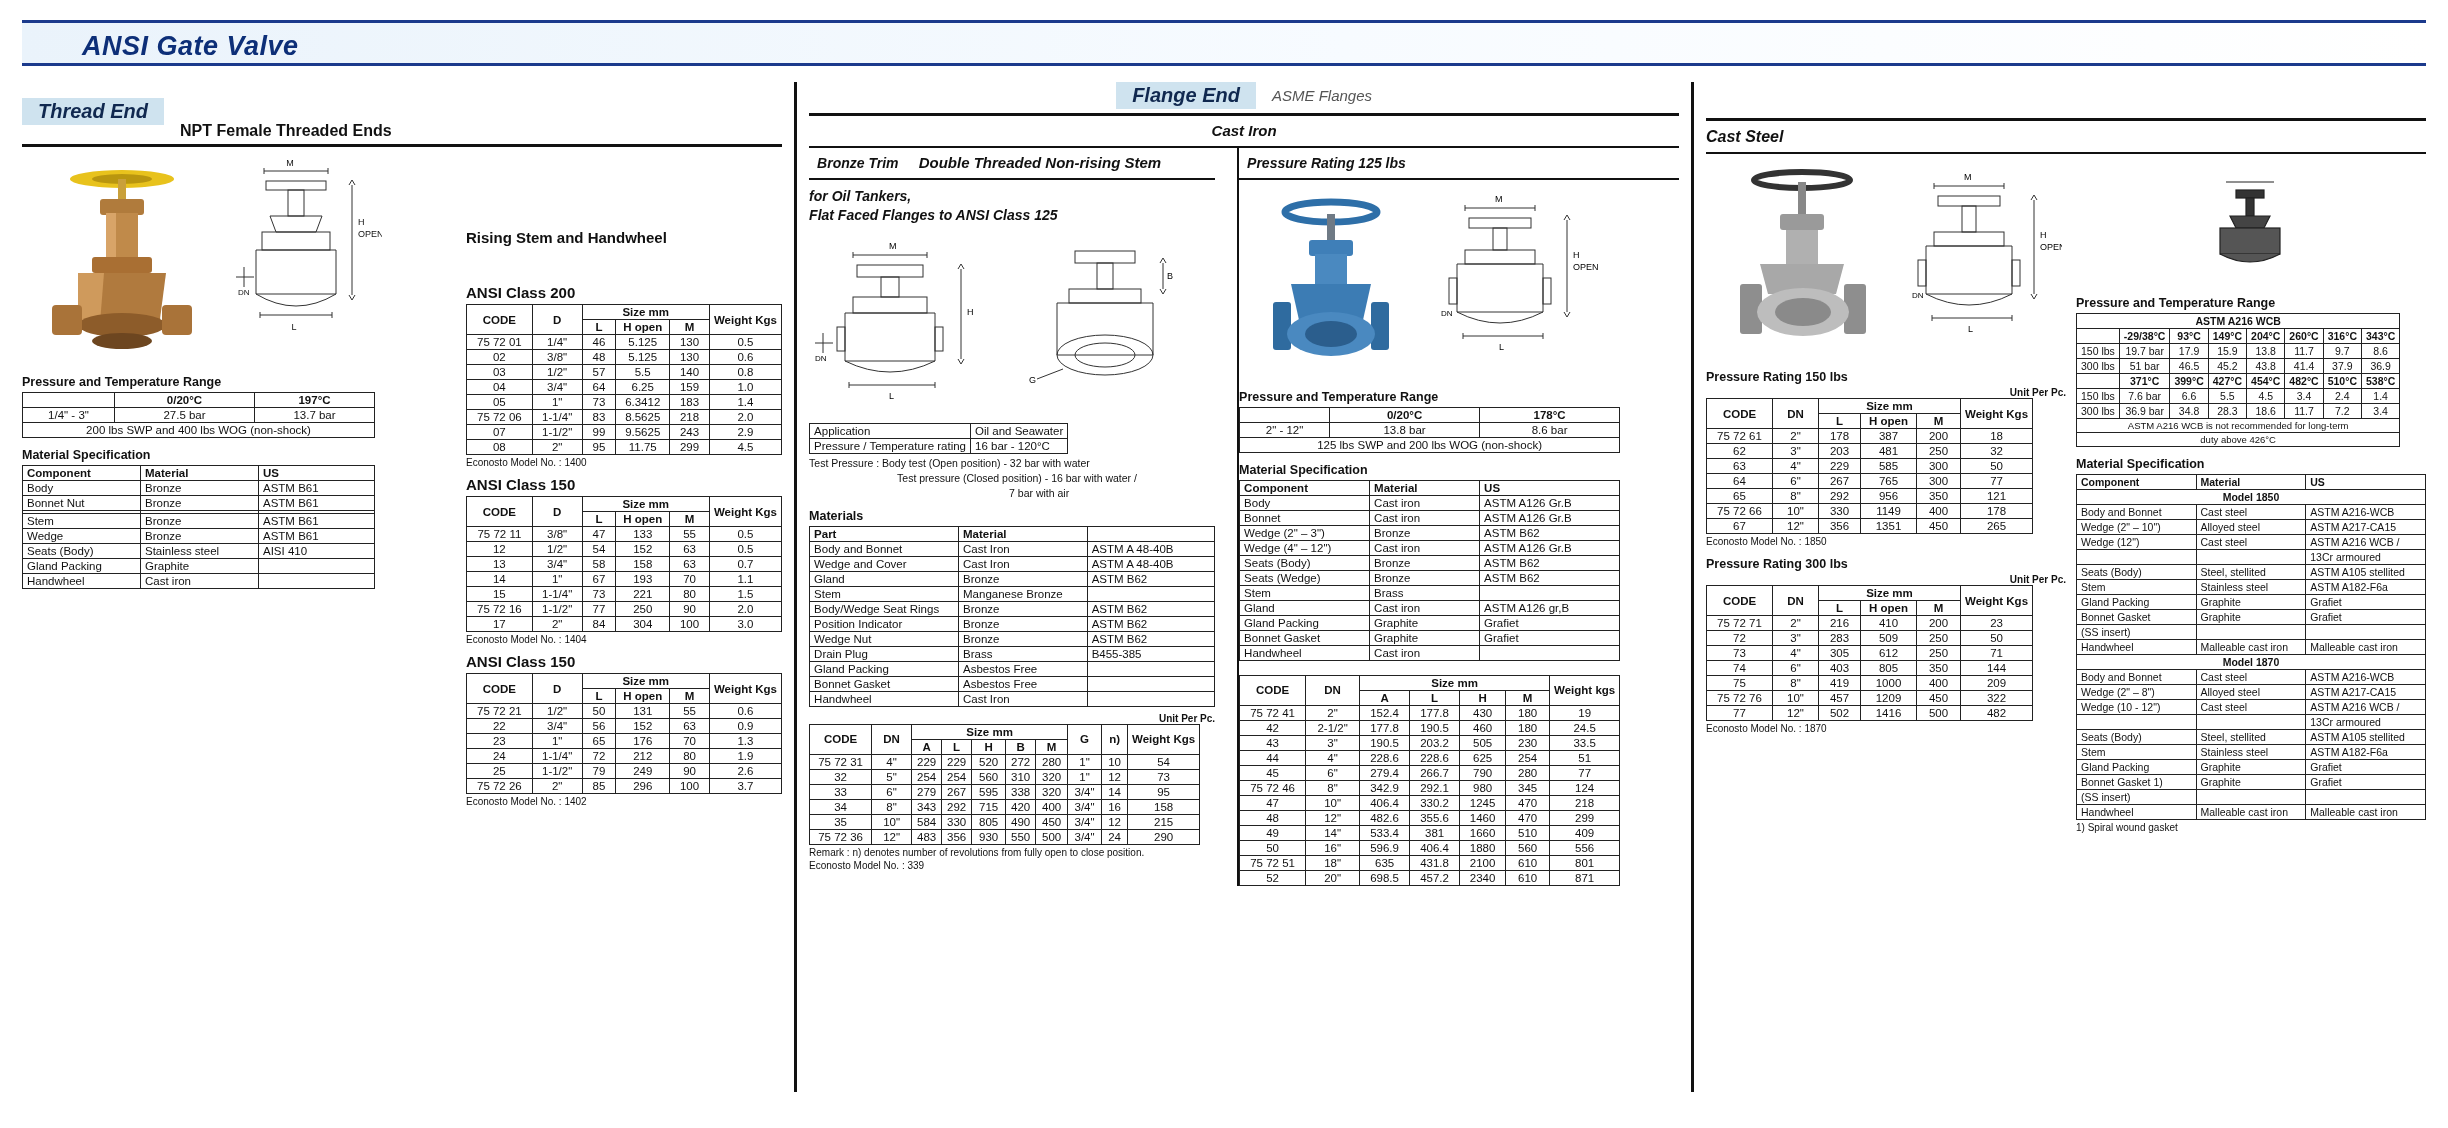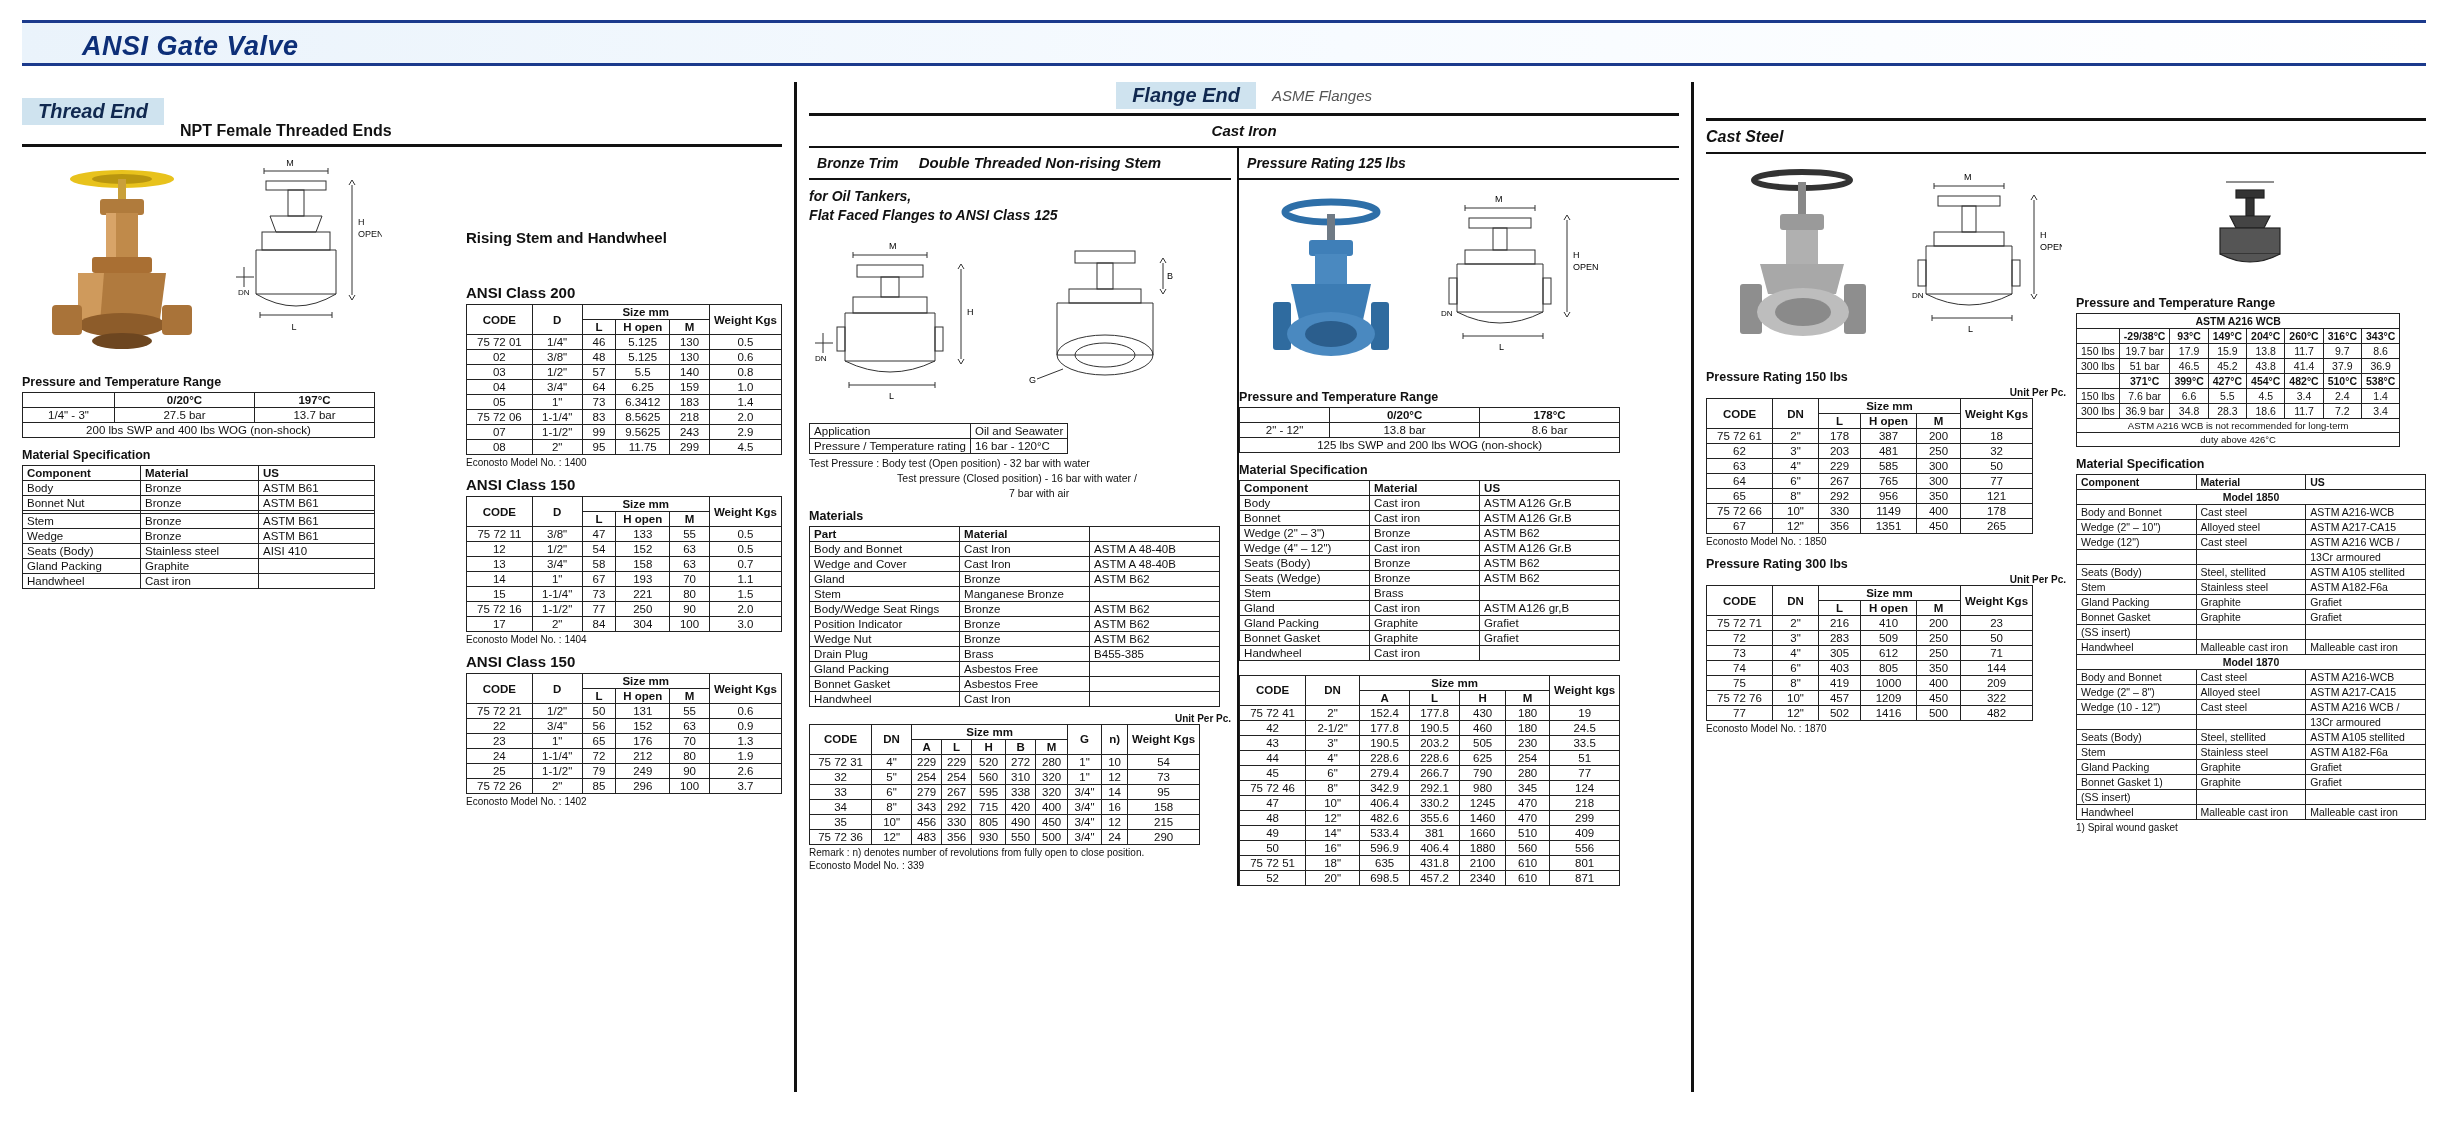--- a/index.html
+++ b/index.html
@@ -460,21 +460,21 @@
 
       <div class="grp-head" style="justify-content:center;text-align:right;">
         <span class="badge">Flange End</span>
         <span class="sub-lt">ASME Flanges</span>
       </div>
 
       <div class="sect-head ctr">Cast Iron</div>
 
       <div class="subcols">
 
-        <div class="subcol" style="width:430px; padding-right:6px; border-right:2px solid #111;">
+        <div class="subcol" style="width:430px; padding-right:22px; border-right:2px solid #111;">
           <div class="sect-head" style="border-bottom:2px solid #111;">
             <span class="badge" style="font-size:14px; padding:1px 8px;">Bronze Trim</span>
             <span style="font-size:15px; margin-left:8px;">Double Threaded Non-rising Stem</span>
           </div>
 
           <div class="cap-i">for Oil Tankers,</div>
           <div class="cap-i" style="margin-top:0;">Flat Faced Flanges to ANSI Class 125</div>
 
           <div class="fig" style="display:flex; gap:8px; height:190px; margin-top:6px;">
             <svg width="200" height="190" viewBox="0 0 200 190">
@@ -666,21 +666,21 @@
                   <td>715</td>
                   <td>420</td>
                   <td>400</td>
                   <td>3/4"</td>
                   <td>16</td>
                   <td>158</td>
                 </tr>
                 <tr>
                   <td>35</td>
                   <td>10"</td>
-                  <td>456</td>
+                  <td>584</td>
                   <td>330</td>
                   <td>805</td>
                   <td>490</td>
                   <td>450</td>
                   <td>3/4"</td>
                   <td>12</td>
                   <td>215</td>
                 </tr>
                 <tr>
                   <td>75 72 36</td>

